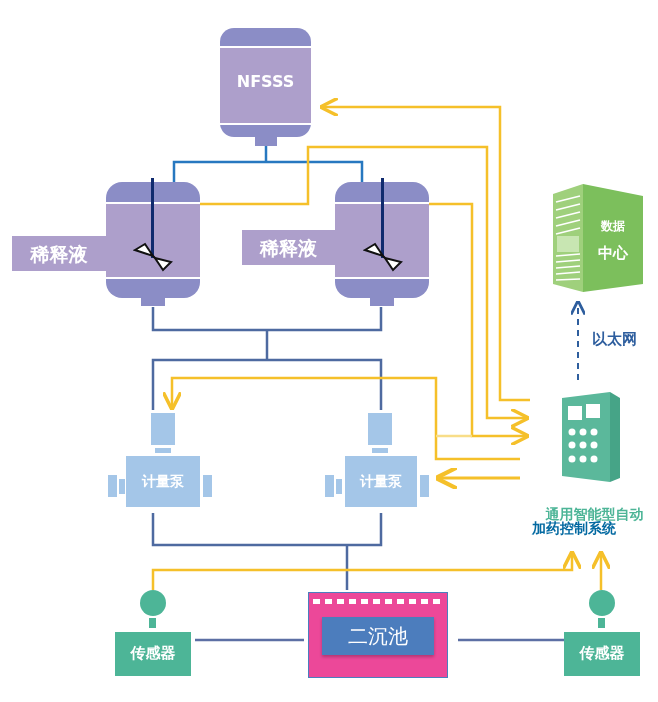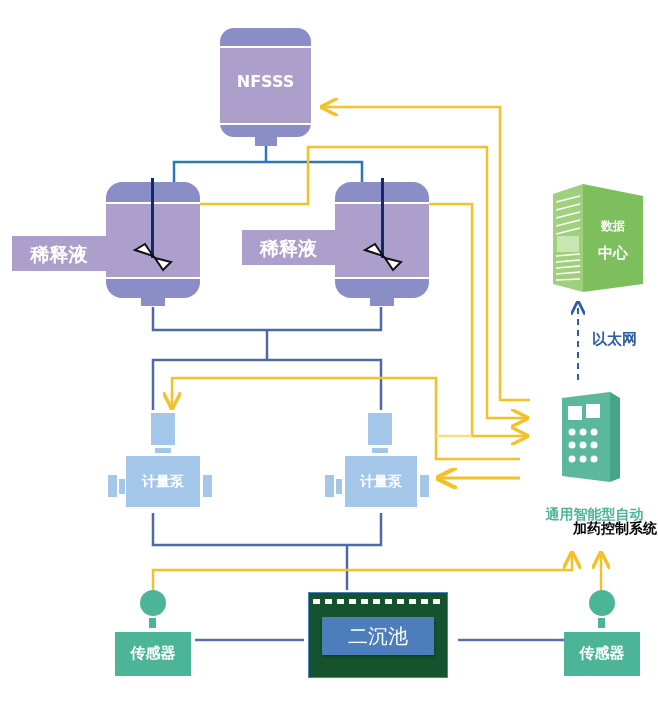--- a/index.html
+++ b/index.html
@@ -144,21 +144,21 @@
       <circle cx="10" cy="53" r="3.5"></circle>
         <circle cx="21" cy="53" r="3.5"></circle>
         <circle cx="32" cy="53" r="3.5"></circle>
       <circle cx="10" cy="67" r="3.5"></circle>
         <circle cx="21" cy="67" r="3.5"></circle>
         <circle cx="32" cy="67" r="3.5"></circle>
     </g>
   </svg>
 </div>
 <div class="abs" style="left:532px;top:496px;width:125px;text-align:center;font-size:14px;font-weight:bold;color:#4db597;margin-top:10px;">通用智能型自动</div>
-<div class="abs" style="left:532px;top:520px;width:125px;text-align:right;font-size:14px;font-weight:bold;color:#000000;">加药控制系统</div>
+<div class="abs" style="left:532px;top:520px;width:125px;text-align:left;font-size:14px;font-weight:bold;color:#0369a1;">加药控制系统</div>
 
 <div class="abs" style="left:106px;top:413px;width:110px;height:95px;">
   <div class="abs" style="left:45px;top:0;width:24px;height:32px;background:#a4c6e8;"></div>
   <div class="abs" style="left:49px;top:35px;width:16px;height:5px;background:#a4c6e8;"></div>
   <div class="abs" style="left:20px;top:43px;width:74px;height:51px;background:#a4c6e8;"></div>
   <div class="abs" style="left:2px;top:62px;width:9px;height:22px;background:#a4c6e8;"></div>
   <div class="abs" style="left:13px;top:66px;width:6px;height:15px;background:#a4c6e8;"></div>
   <div class="abs" style="left:97px;top:62px;width:9px;height:22px;background:#a4c6e8;"></div>
   <div class="lbl" style="left:20px;top:60px;width:74px;font-size:14px;">计量泵</div>
 </div>
@@ -166,21 +166,21 @@
 <div class="abs" style="left:323px;top:413px;width:110px;height:95px;">
   <div class="abs" style="left:45px;top:0;width:24px;height:32px;background:#a4c6e8;"></div>
   <div class="abs" style="left:49px;top:35px;width:16px;height:5px;background:#a4c6e8;"></div>
   <div class="abs" style="left:22px;top:43px;width:72px;height:51px;background:#a4c6e8;"></div>
   <div class="abs" style="left:2px;top:62px;width:9px;height:22px;background:#a4c6e8;"></div>
   <div class="abs" style="left:13px;top:66px;width:6px;height:15px;background:#a4c6e8;"></div>
   <div class="abs" style="left:97px;top:62px;width:9px;height:22px;background:#a4c6e8;"></div>
   <div class="lbl" style="left:22px;top:60px;width:72px;font-size:14px;">计量泵</div>
 </div>
 
-<div class="abs" style="left:308px;top:592px;width:138px;height:84px;background:#14532d;border:1px solid #4a7fbf;">
+<div class="abs" style="left:308px;top:592px;width:138px;height:84px;background:#ec4899;border:1px solid #4a7fbf;">
   <div class="abs" style="left:4px;top:6px;width:132px;height:5px;background:repeating-linear-gradient(90deg,#ffffff 0 7px,transparent 7px 12px);"></div>
   <div class="abs" style="left:13px;top:24px;width:112px;height:38px;background:#4c7dbd;box-shadow:0 2px 3px rgba(0,0,0,0.25);"></div>
   <div class="lbl" style="left:13px;top:30px;width:112px;font-size:20px;font-weight:normal;font-family:'DejaVu Serif',serif;">二沉池</div>
 </div>
 
 <div class="abs" style="left:115px;top:590px;width:76px;height:87px;">
   <div class="abs" style="left:25px;top:0;width:26px;height:26px;border-radius:50%;background:#4db597;"></div>
   <div class="abs" style="left:34px;top:28px;width:7px;height:10px;background:#4db597;"></div>
   <div class="abs" style="left:0;top:42px;width:76px;height:44px;background:#4db597;"></div>
   <div class="lbl" style="left:0;top:54px;width:76px;font-size:15px;">传感器</div>

